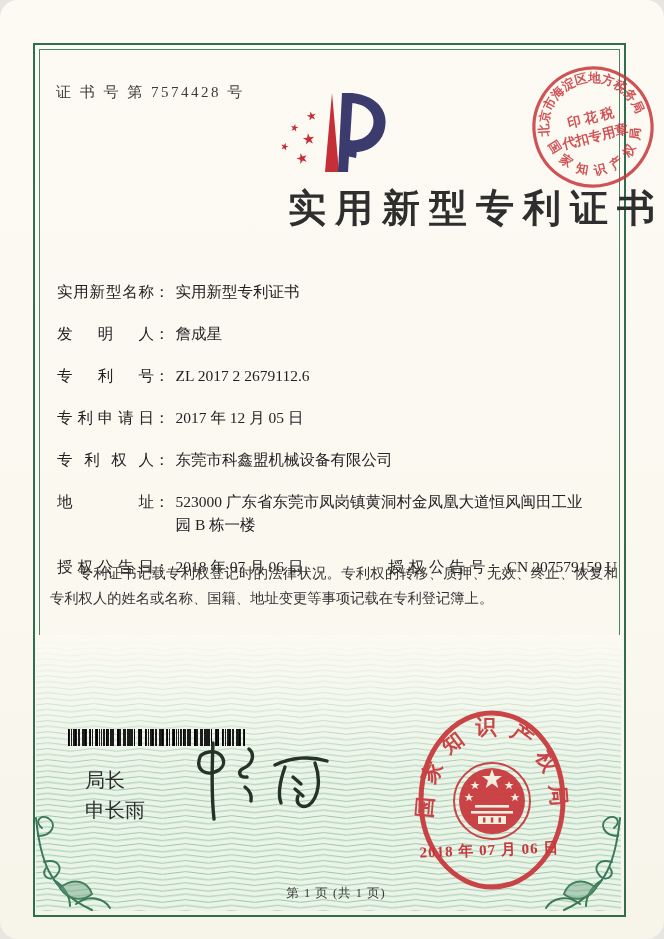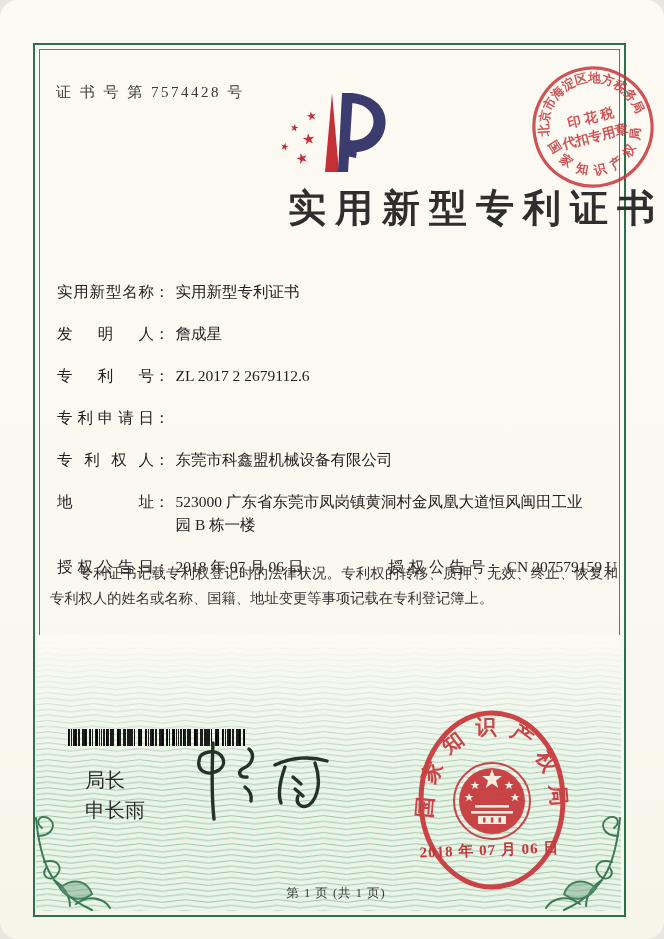--- a/index.html
+++ b/index.html
@@ -171,20 +171,21 @@
     </div>
     <div class="frow">
       <span class="flabel">
           <span>专</span>
           <span>利</span>
           <span>申</span>
           <span>请</span>
           <span>日</span>
         </span>
         <span class="fcolon">：</span>
+      <span class="fvalue">2017 年 12 月 05 日</span>
     </div>
     <div class="frow">
       <span class="flabel">
           <span>专</span>
           <span>利</span>
           <span>权</span>
           <span>人</span>
         </span>
         <span class="fcolon">：</span>
       <span class="fvalue">东莞市科鑫盟机械设备有限公司</span>

